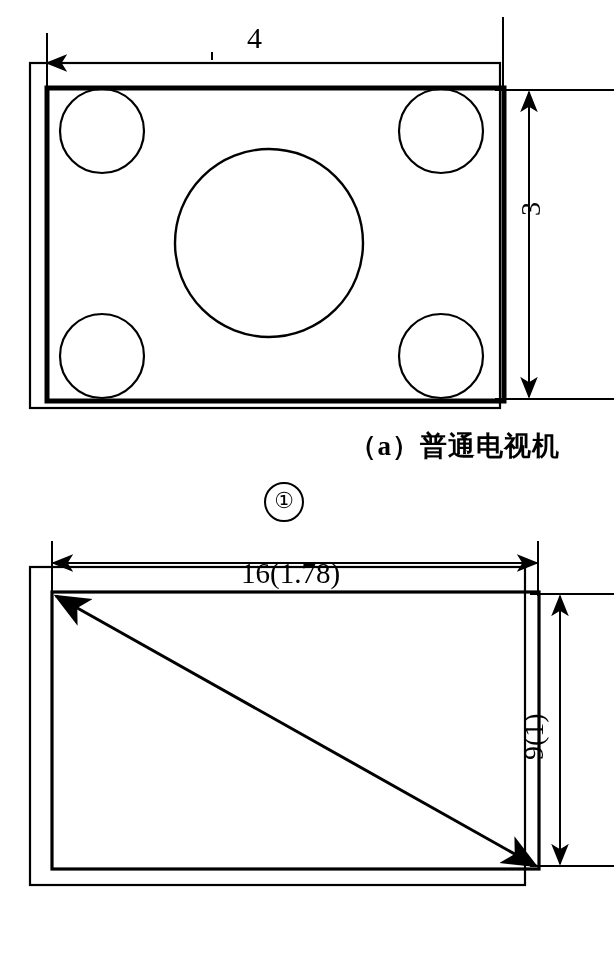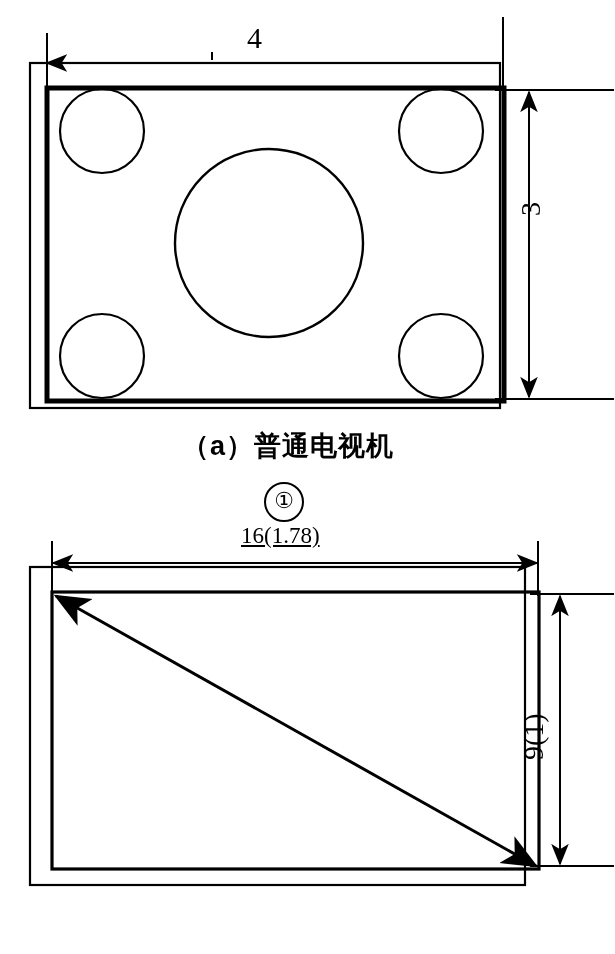--- a/index.html
+++ b/index.html
@@ -31,26 +31,27 @@
     display: block;
   }
   .cap {
     position: absolute;
     text-align: center;
     white-space: nowrap;
     color: #000;
     font-weight: 700;
   }
   .cap-a {
-    left: 8px;
+    left: 0;
     top: 428px;
     width: 560px;
     font-size: 27px;
     letter-spacing: 1px;
-    font-family: Liberation Sans, sans-serif;
+    font-family: Liberation Serif, serif;
+    text-align: right;
   }
   .cap-b {
     left: 0;
     top: 898px;
     width: 560px;
     font-size: 27px;
     letter-spacing: 1px;
     font-family: "DejaVu Serif", "Liberation Serif", serif;
   }
   .circled-num {
@@ -81,23 +82,22 @@
   }
   .dim-3 {
     left: 515px;
     top: 216px;
     font-size: 28px;
     transform: rotate(-90deg);
     transform-origin: left top;
   }
   .dim-16 {
     left: 241px;
-    top: 523px;
-    font-size: 23px;
-    text-decoration: underline;
+    top: 557px;
+    font-size: 29px;
   }
   .dim-9 {
     left: 518px;
     top: 760px;
     font-size: 28px;
     transform: rotate(-90deg);
     transform-origin: left top;
   }
 </style>
 </head>

